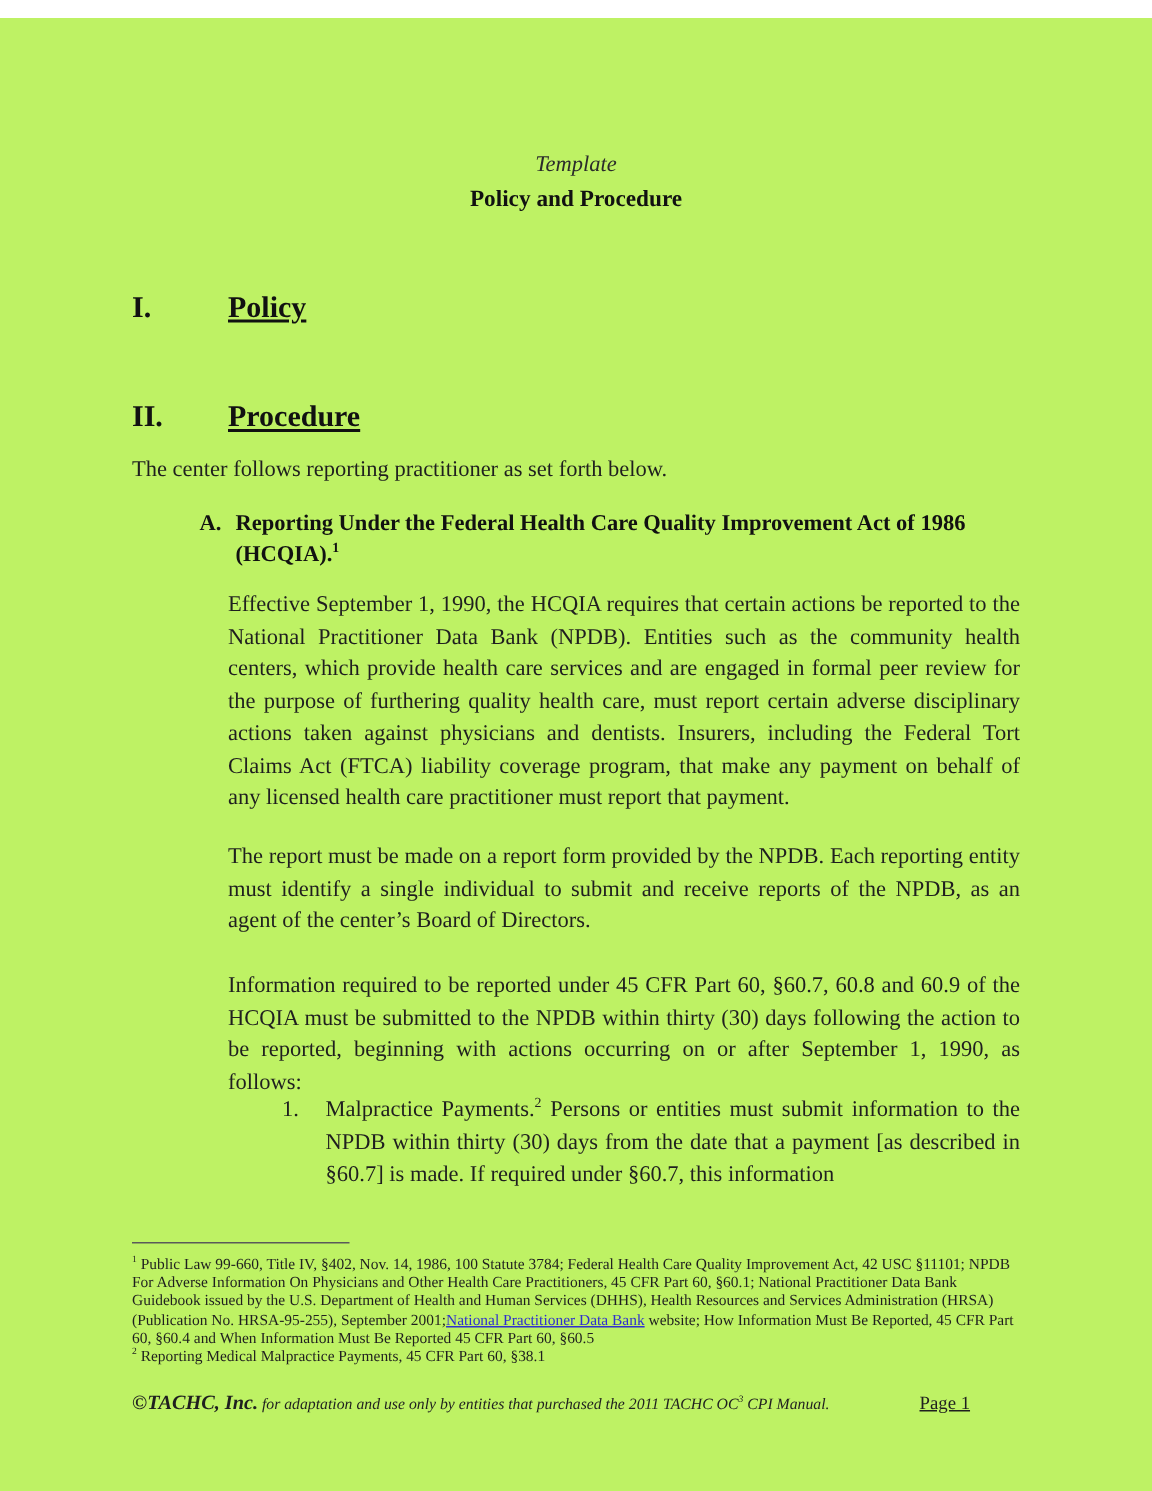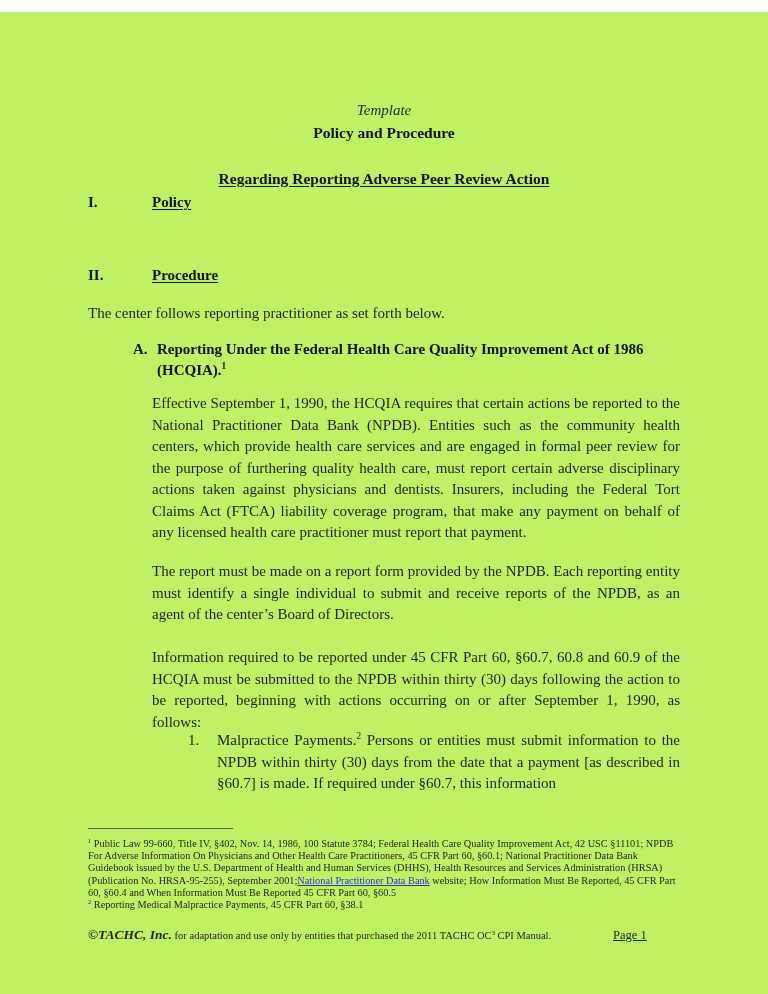--- a/index.html
+++ b/index.html
@@ -48,21 +48,21 @@
     text-decoration: underline;
     text-underline-offset: 2px;
     color: #111;
   }
 
   
   .section-head {
     position: absolute;
     left: 88px;
     width: 592px;
-    font-size: 15px;
+    font-size: 20px;
     font-weight: bold;
     color: #111;
   }
   .section-head .numeral {
     display: inline-block;
     width: 64px;
   }
   .section-head .label {
     text-decoration: underline;
     text-underline-offset: 2px;
@@ -175,39 +175,39 @@
     left: 0;
     top: 0;
     white-space: nowrap;
   }
   .footer-copy {
     font-weight: bold;
     font-style: italic;
     font-size: 13.5px;
   }
   .footer-note {
+    font-style: italic;
     font-size: 10.5px;
   }
   .footer-page {
     position: absolute;
     left: 525px;
     top: 1px;
     font-size: 12.5px;
     text-decoration: underline;
   }
 </style>
 </head>
 <body>
 
 <div class="page">
 
   <div class="title-block">
     <div class="title-template">Template</div>
     <div class="title-main">Policy and Procedure</div>
-    <div class="title-sub">Regarding Reporting Adverse Peer Review Action</div>
   </div>
 
   <div class="section-head" style="top:182px;">
     <span class="numeral">I.</span><span class="label">Policy</span>
   </div>
 
   <div class="section-head" style="top:255px;">
     <span class="numeral">II.</span><span class="label">Procedure</span>
   </div>
   <div class="body-line" style="top:291px;">The center follows reporting practitioner as set forth below.</div>

